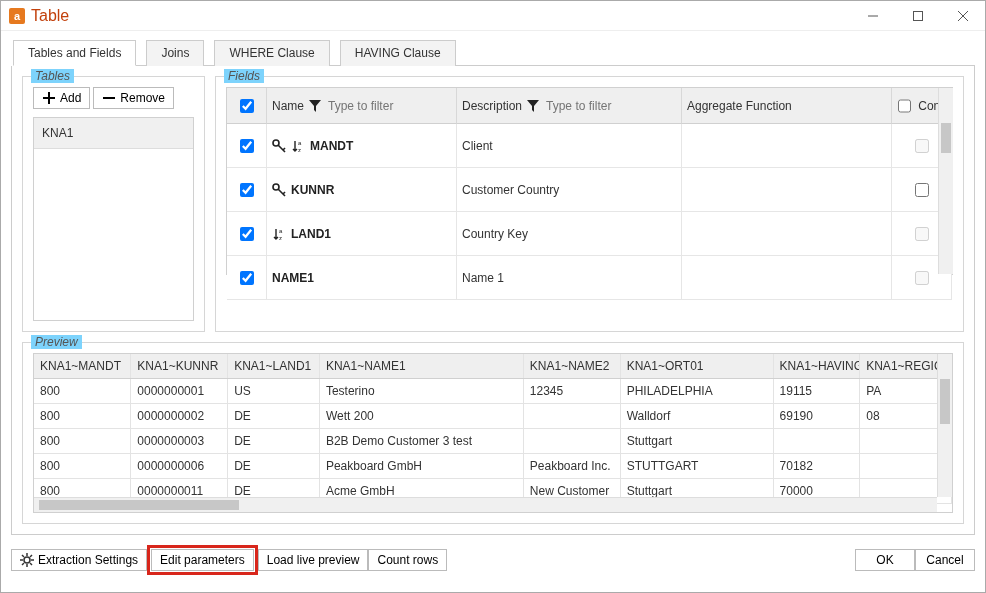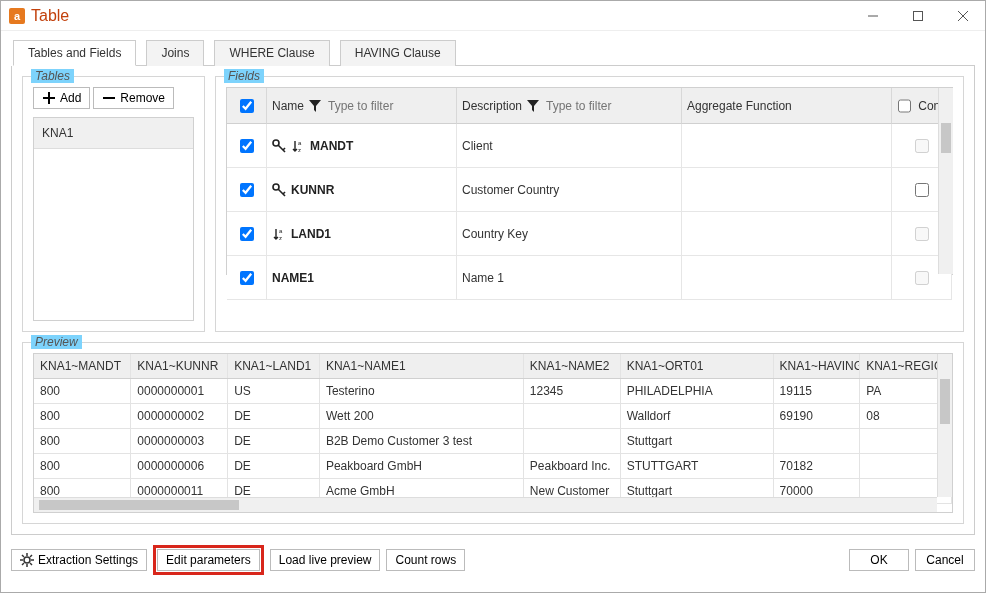--- a/index.html
+++ b/index.html
@@ -205,21 +205,20 @@
   .pv-scroll-v::after{content:"";position:absolute;top:25px;left:2px;right:2px;height:45px;background:#c7c7c7;}
   .pv-scroll-h {
     position:absolute;left:0;right:15px;bottom:0;height:15px;
     background:#f0f0f0;border-top:1px solid #ddd;
   }
   .pv-scroll-h::after{content:"";position:absolute;left:5px;top:2px;bottom:2px;width:200px;background:#c7c7c7;}
   
   .footer {
     display:flex;
     align-items:center;
-    gap:6px;
     margin-top:10px;
   }
   .footer .spacer{flex:1;}
   .btn-highlight{
     border:3px solid #d8261b;
     padding:1px;
     display:inline-block;
   }
   .btn.ok{ min-width:60px; justify-content:center;}
 </style>

